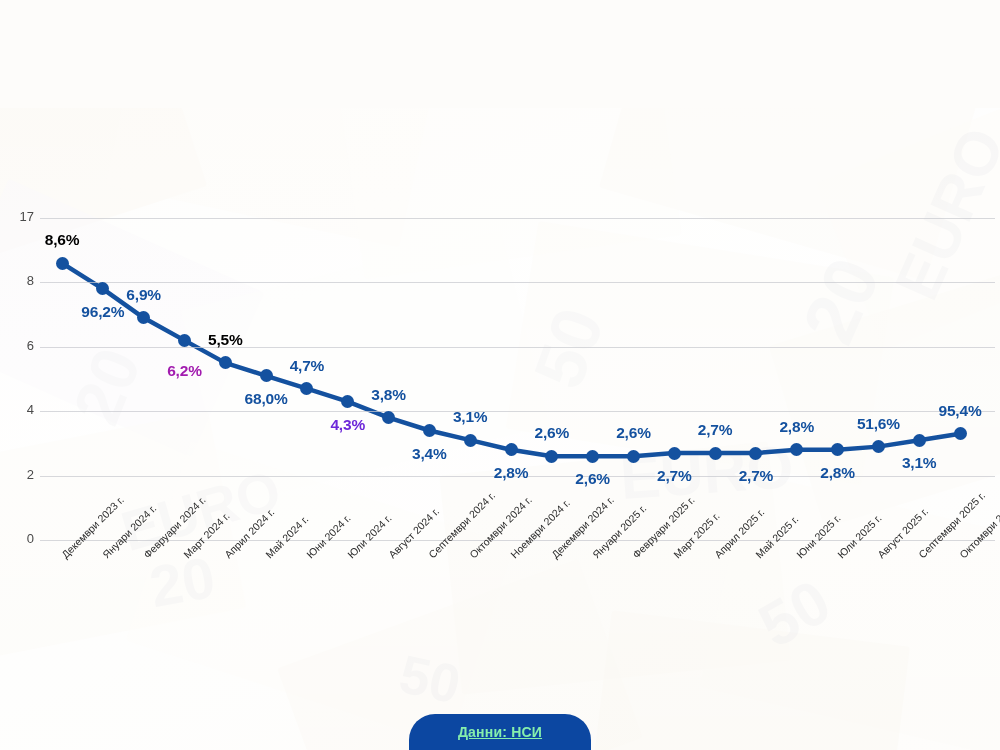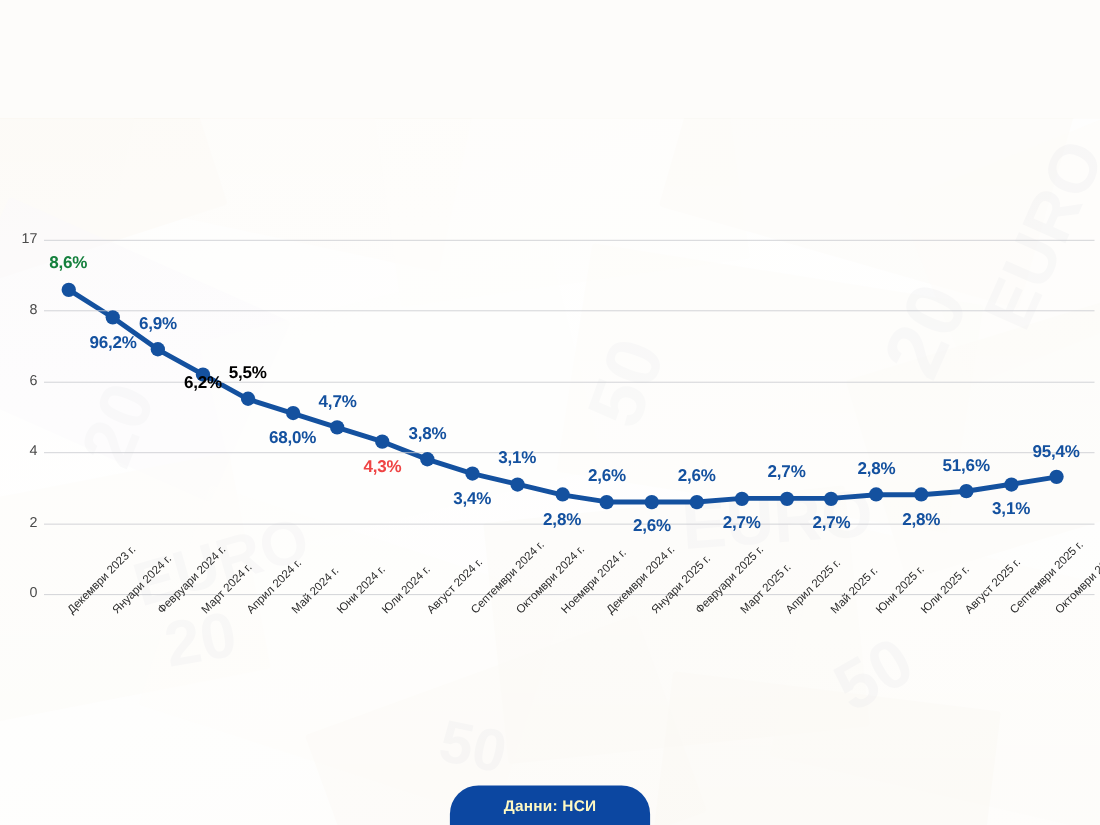--- a/index.html
+++ b/index.html
@@ -185,25 +185,26 @@
     width: 182px;
     height: 36px;
     background: #0c47a1;
     border-top-left-radius: 26px;
     border-top-right-radius: 26px;
     display: flex;
     align-items: center;
     justify-content: center;
   }
   #footer-text {
-    color: #fef9c3;
+    color: #86efac;
     font-size: 14px;
     font-weight: bold;
     font-family: "Liberation Sans", sans-serif;
     letter-spacing: 0.2px;
+    text-decoration: underline;
   }
 </style>
 </head>
 <body>
 
 <div id="page">
 
   <div id="bg">
     <div class="note" style="left:-60px; top:-30px; width:250px; height:150px; background:#f1e6d2; transform:rotate(-18deg);"></div>
     <div class="note" style="left:120px; top:-60px; width:300px; height:170px; background:#f7f2e6; transform:rotate(12deg);"></div>
@@ -298,28 +299,28 @@
         <div class="marker" style="left: 674.273px; top: 453.06px; background: rgb(20, 81, 159);"></div>
         <div class="marker" style="left: 715.091px; top: 453.06px; background: rgb(20, 81, 159);"></div>
         <div class="marker" style="left: 755.909px; top: 453.06px; background: rgb(20, 81, 159);"></div>
         <div class="marker" style="left: 796.727px; top: 449.84px; background: rgb(20, 81, 159);"></div>
         <div class="marker" style="left: 837.545px; top: 449.84px; background: rgb(20, 81, 159);"></div>
         <div class="marker" style="left: 878.364px; top: 446.62px; background: rgb(20, 81, 159);"></div>
         <div class="marker" style="left: 919.182px; top: 440.18px; background: rgb(20, 81, 159);"></div>
         <div class="marker" style="left: 960px; top: 433.74px; background: rgb(20, 81, 159);"></div>
       </div>
     <div id="dlabel-layer">
-        <div class="dlabel" style="left: 62px; color: #15803d; top: 231.08px;">8,6%</div>
+        <div class="dlabel" style="left: 62px; color: #000000; top: 231.08px;">8,6%</div>
         <div class="dlabel" style="left: 102.818px; color: rgb(20, 81, 159); top: 302.84px;">96,2%</div>
         <div class="dlabel" style="left: 143.636px; color: rgb(20, 81, 159); top: 285.82px;">6,9%</div>
-        <div class="dlabel" style="left: 184.455px; color: #000000; top: 340px;">6,2%</div>
+        <div class="dlabel" style="left: 184.455px; color: #a21caf; top: 362px;">6,2%</div>
         <div class="dlabel" style="left: 225.273px; color: #000000; top: 330.9px;">5,5%</div>
         <div class="dlabel" style="left: 266.091px; color: rgb(20, 81, 159); top: 389.78px;">68,0%</div>
         <div class="dlabel" style="left: 306.909px; color: rgb(20, 81, 159); top: 356.66px;">4,7%</div>
-        <div class="dlabel" style="left: 347.727px; color: #ef4444; top: 415.54px; text-align: center;">4,3%</div>
+        <div class="dlabel" style="left: 347.727px; color: #6d28d9; top: 415.54px; text-align: center;">4,3%</div>
         <div class="dlabel" style="left: 388.545px; color: rgb(20, 81, 159); top: 385.64px;">3,8%</div>
         <div class="dlabel" style="left: 429.364px; color: rgb(20, 81, 159); top: 444.52px;">3,4%</div>
         <div class="dlabel" style="left: 470.182px; color: rgb(20, 81, 159); top: 408.18px;">3,1%</div>
         <div class="dlabel" style="left: 511px; color: rgb(20, 81, 159); top: 463.84px;">2,8%</div>
         <div class="dlabel" style="left: 551.818px; color: rgb(20, 81, 159); top: 424.28px;">2,6%</div>
         <div class="dlabel" style="left: 592.636px; color: rgb(20, 81, 159); top: 470.28px;">2,6%</div>
         <div class="dlabel" style="left: 633.455px; color: rgb(20, 81, 159); top: 424.28px;">2,6%</div>
         <div class="dlabel" style="left: 674.273px; color: rgb(20, 81, 159); top: 467.06px;">2,7%</div>
         <div class="dlabel" style="left: 715.091px; color: rgb(20, 81, 159); top: 421.06px;">2,7%</div>
         <div class="dlabel" style="left: 755.909px; color: rgb(20, 81, 159); top: 467.06px;">2,7%</div>

